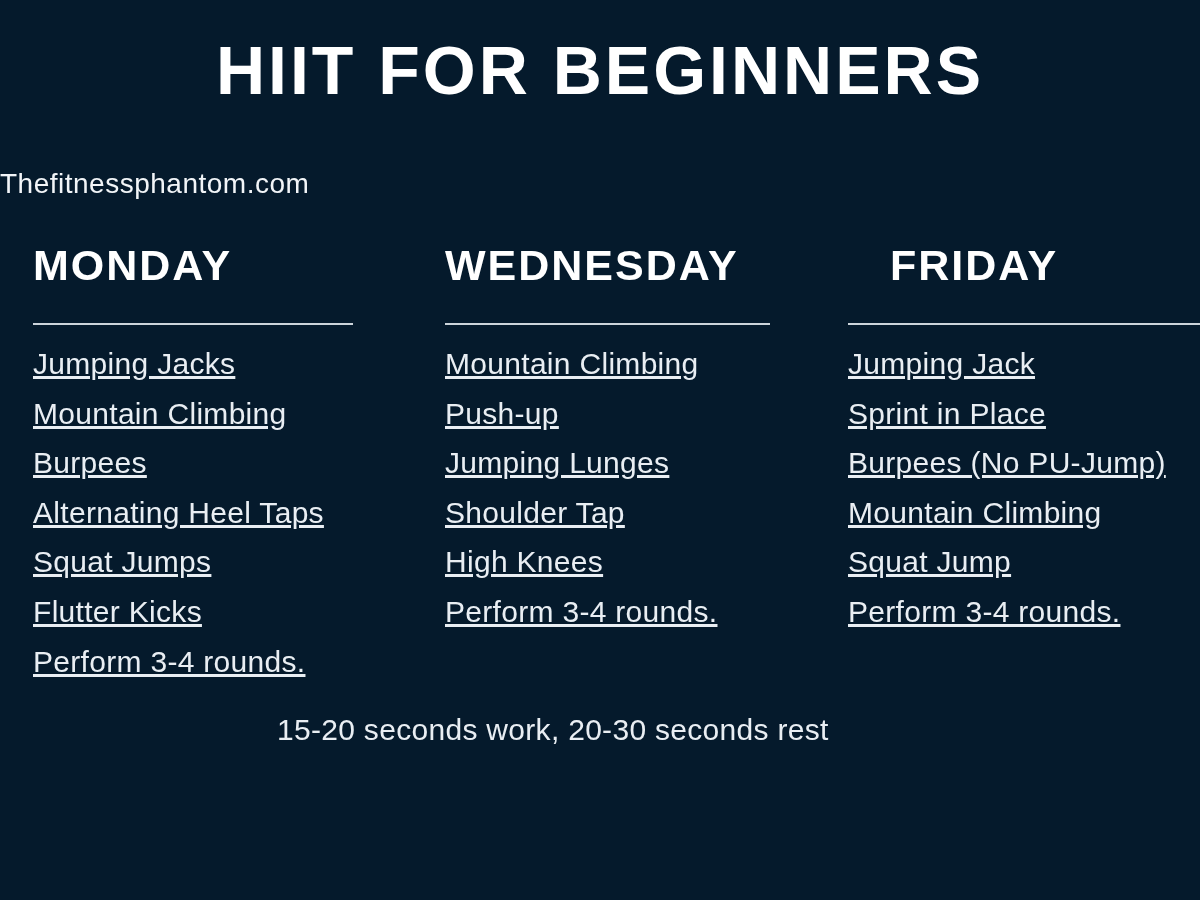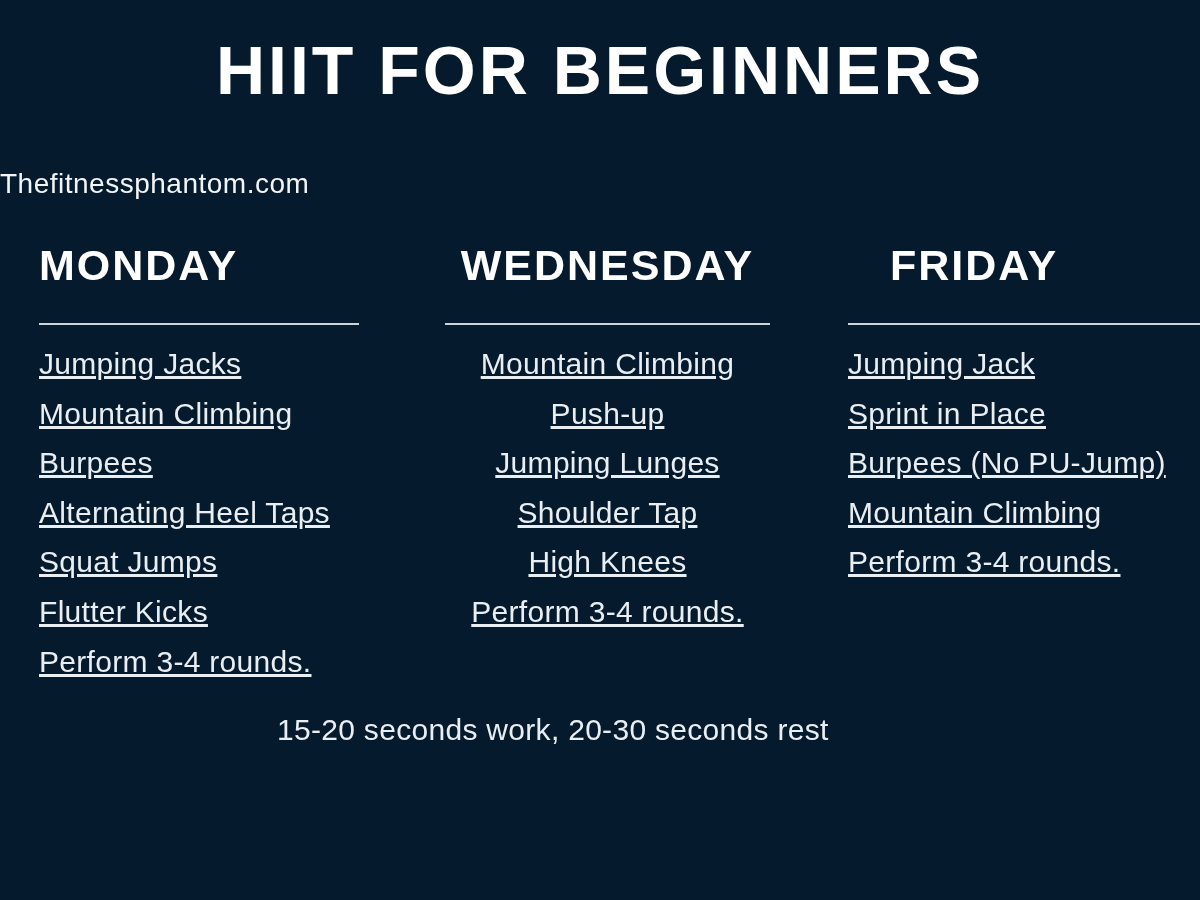--- a/index.html
+++ b/index.html
@@ -32,22 +32,22 @@
     text-align: left;
     color: #f2f5f8;
     font-size: 28px;
     font-weight: 400;
     letter-spacing: 0.5px;
   }
   .column {
     position: absolute;
     top: 240px;
   }
-  .col-monday    { left: 39px;  width: 320px; }
-  .col-wednesday { left: 445px; width: 325px; text-align: center; }
+  .col-monday    { left: 33px;  width: 320px; }
+  .col-wednesday { left: 445px; width: 325px; }
   .col-friday    { left: 848px; width: 352px; }
   .day-header {
     color: #ffffff;
     font-size: 43px;
     font-weight: 800;
     letter-spacing: 2px;
     line-height: 50px;
     white-space: nowrap;
   }
   .col-friday .day-header { padding-left: 42px; }
@@ -116,17 +116,18 @@
 </section>
 
 <section class="column col-friday">
   <h2 class="day-header">FRIDAY</h2>
   <div class="rule"></div>
   <ul class="exercise-list">
     <li>Jumping Jack</li>
     <li>Sprint in Place</li>
     <li>Burpees (No PU-Jump)</li>
     <li>Mountain Climbing</li>
+    <li>Squat Jump</li>
     <li>Perform 3-4 rounds.</li>
   </ul>
 </section>
 
 <div class="footer-note">15-20 seconds work, 20-30 seconds rest</div>
 
 </body></html>

